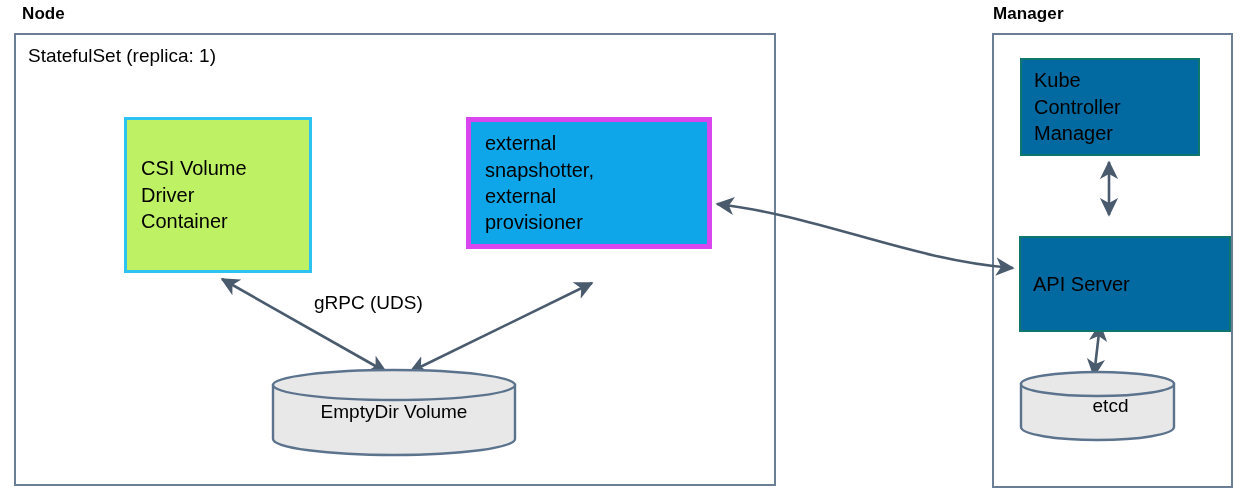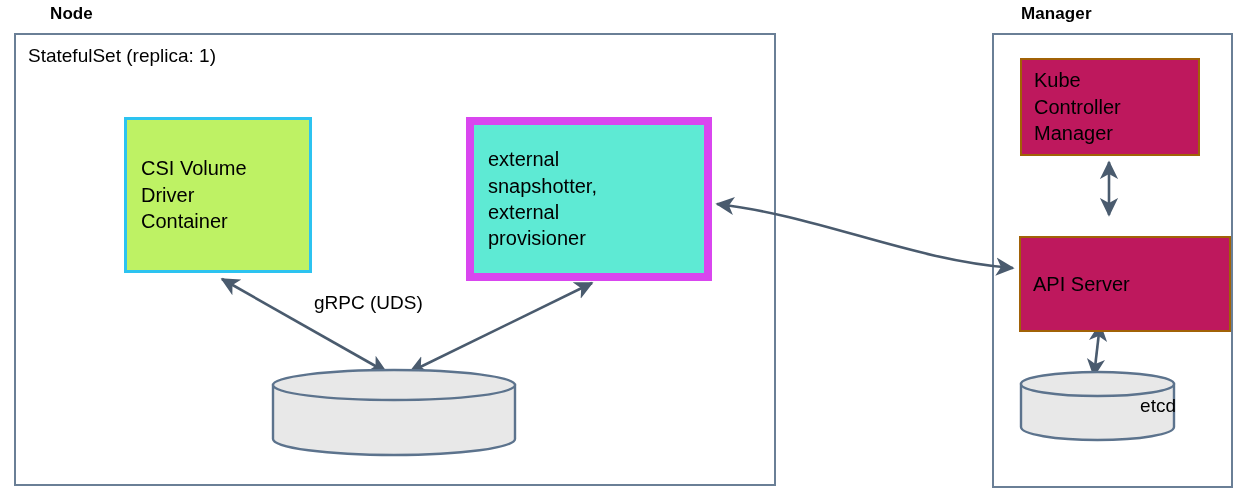--- a/index.html
+++ b/index.html
@@ -20,21 +20,20 @@
   }
 
   
   .group-label {
     position: absolute;
     font-size: 17px;
     font-weight: bold;
     color: #000000;
     letter-spacing: 0.1px;
     white-space: nowrap;
-    margin-left: 28px;
   }
   .group-box {
     position: absolute;
     border: 2px solid #6a7f96;
     background: transparent;
     box-sizing: border-box;
   }
 
   
   #node-label   { left: 22px;  top: 4px; }
@@ -67,28 +66,28 @@
     padding-left: 14px;
     white-space: pre-line;
   }
 
   #csi-driver-box {
     left: 124px; top: 117px; width: 188px; height: 156px;
     background: #bef264;
     border: 3px solid #2cc3f0;
   }
   #external-sidecars-box {
-    left: 466px; top: 117px; width: 246px; height: 164px;
-    background: #5eead4;
-    border: 8px solid #d946ef;
+    left: 466px; top: 117px; width: 246px; height: 132px;
+    background: #0ea5e9;
+    border: 5px solid #d946ef;
   }
 
   .gray-box {
-    background: #be185d;
-    border: 2px solid #a16207;
+    background: #0369a1;
+    border: 2px solid #0f766e;
   }
   #kube-controller-manager-box {
     left: 1020px; top: 58px; width: 180px; height: 98px;
   }
   #api-server-box {
     left: 1019px; top: 236px; width: 212px; height: 96px;
   }
   .gray-box .box-text { padding-left: 12px; }
 
   
@@ -98,21 +97,21 @@
     position: absolute;
     left: 0; right: 0;
     text-align: center;
     font-size: 19px;
     color: #000000;
     white-space: nowrap;
   }
   #emptydir-cylinder { left: 270px; top: 368px; width: 248px; height: 88px; }
   #emptydir-cylinder .cylinder-label { top: 33px; }
   #etcd-cylinder { left: 1019px; top: 371px; width: 157px; height: 70px; }
-  #etcd-cylinder .cylinder-label { top: 24px; text-align: right; padding-left: 26px; }
+  #etcd-cylinder .cylinder-label { top: 24px; text-align: center; padding-left: 26px; }
 
   
   #edges {
     position: absolute;
     left: 0; top: 0;
     width: 1250px; height: 496px;
     pointer-events: none;
   }
 
   
@@ -183,20 +182,21 @@
 provisioner</div>
   </div>
 
   <div id="grpc-label">gRPC (UDS)</div>
 
   <div class="cylinder" id="emptydir-cylinder">
     <svg width="248" height="88" viewBox="0 0 248 88" xmlns="http://www.w3.org/2000/svg">
       <path d="M 3 17 L 3 71 A 121 16 0 0 0 245 71 L 245 17 Z" fill="#e8e8e8" stroke="#5c738d" stroke-width="2.4"></path>
       <ellipse cx="124" cy="17" rx="121" ry="15" fill="#e8e8e8" stroke="#5c738d" stroke-width="2.4"></ellipse>
     </svg>
+    <div class="cylinder-label">EmptyDir Volume</div>
   </div>
 
   <div class="box gray-box" id="kube-controller-manager-box">
     <div class="box-text">Kube
 Controller
 Manager</div>
   </div>
 
   <div class="box gray-box" id="api-server-box">
     <div class="box-text">API Server</div>

